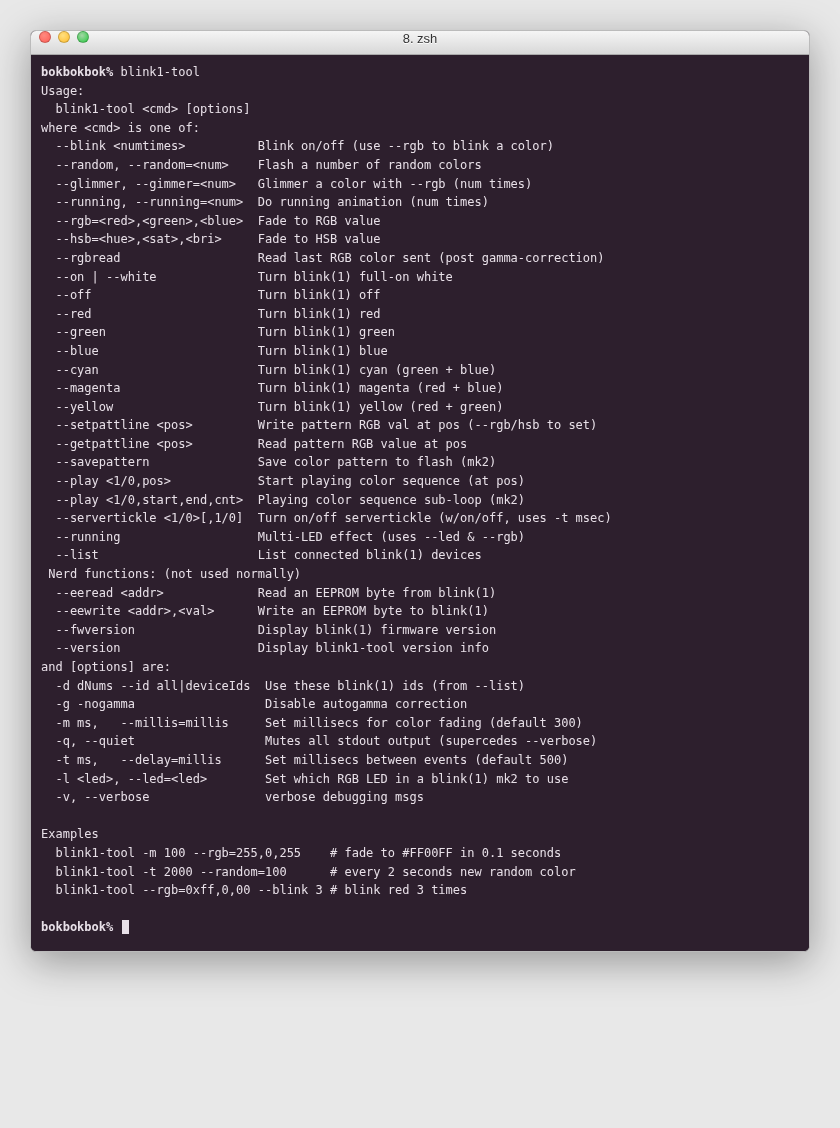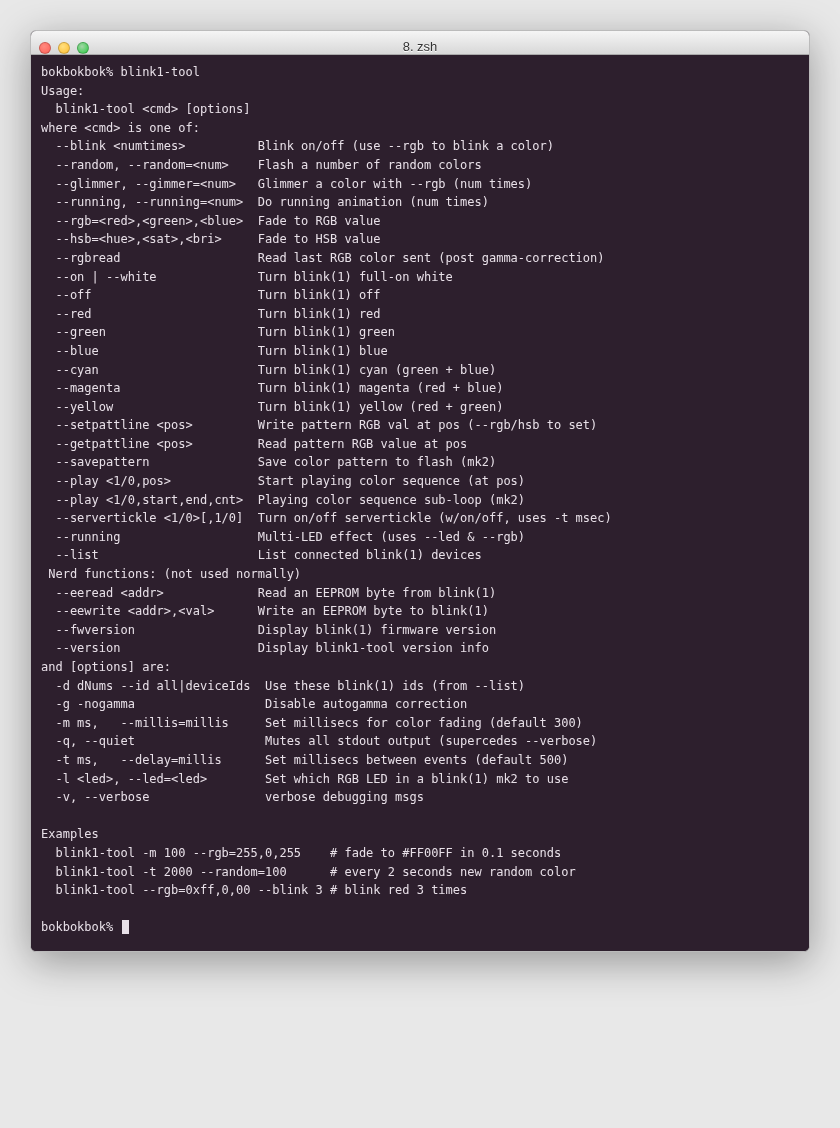--- a/index.html
+++ b/index.html
@@ -18,21 +18,21 @@
   background: #2d1f2d;
   border-radius: 6px;
   box-shadow: 0 10px 40px rgba(0,0,0,0.35);
   overflow: hidden;
   border: 1px solid #bbb;
 }
 .titlebar {
   height: 24px;
   background: linear-gradient(#f5f5f5, #d8d8d8);
   display: flex;
-  align-items: flex-end;
+  align-items: flex-start;
   padding: 0 8px;
   border-bottom: 1px solid #aaa;
   position: relative;
 }
 .traffic-lights { display: flex; gap: 7px; }
 .light { width: 12px; height: 12px; border-radius: 50%; border: 0.5px solid rgba(0,0,0,0.2); }
 .light.red { background: radial-gradient(circle at 40% 35%, #ff8a80, #ff5f57); }
 .light.yellow { background: radial-gradient(circle at 40% 35%, #ffe082, #ffbd2e); }
 .light.green { background: radial-gradient(circle at 40% 35%, #a5d6a7, #28c940); }
 .title {
@@ -46,21 +46,21 @@
 }
 .term {
   background: #2d1f2d;
   color: #e8e0e8;
   font-family: "Menlo", "Monaco", monospace;
   font-size: 12px;
   line-height: 1.55;
   padding: 8px 10px 14px 10px;
   white-space: pre;
 }
-.prompt-host { color: #e8e0e8; font-weight: normal; }
+.prompt-host { color: #e8e0e8; font-weight: bold; }
 .cursor {
   display: inline-block;
   width: 7px; height: 14px;
   background: #e8e0e8;
   vertical-align: text-bottom;
   margin-left: 2px;
 }
 .line { display: block; }
 </style>
 </head>

